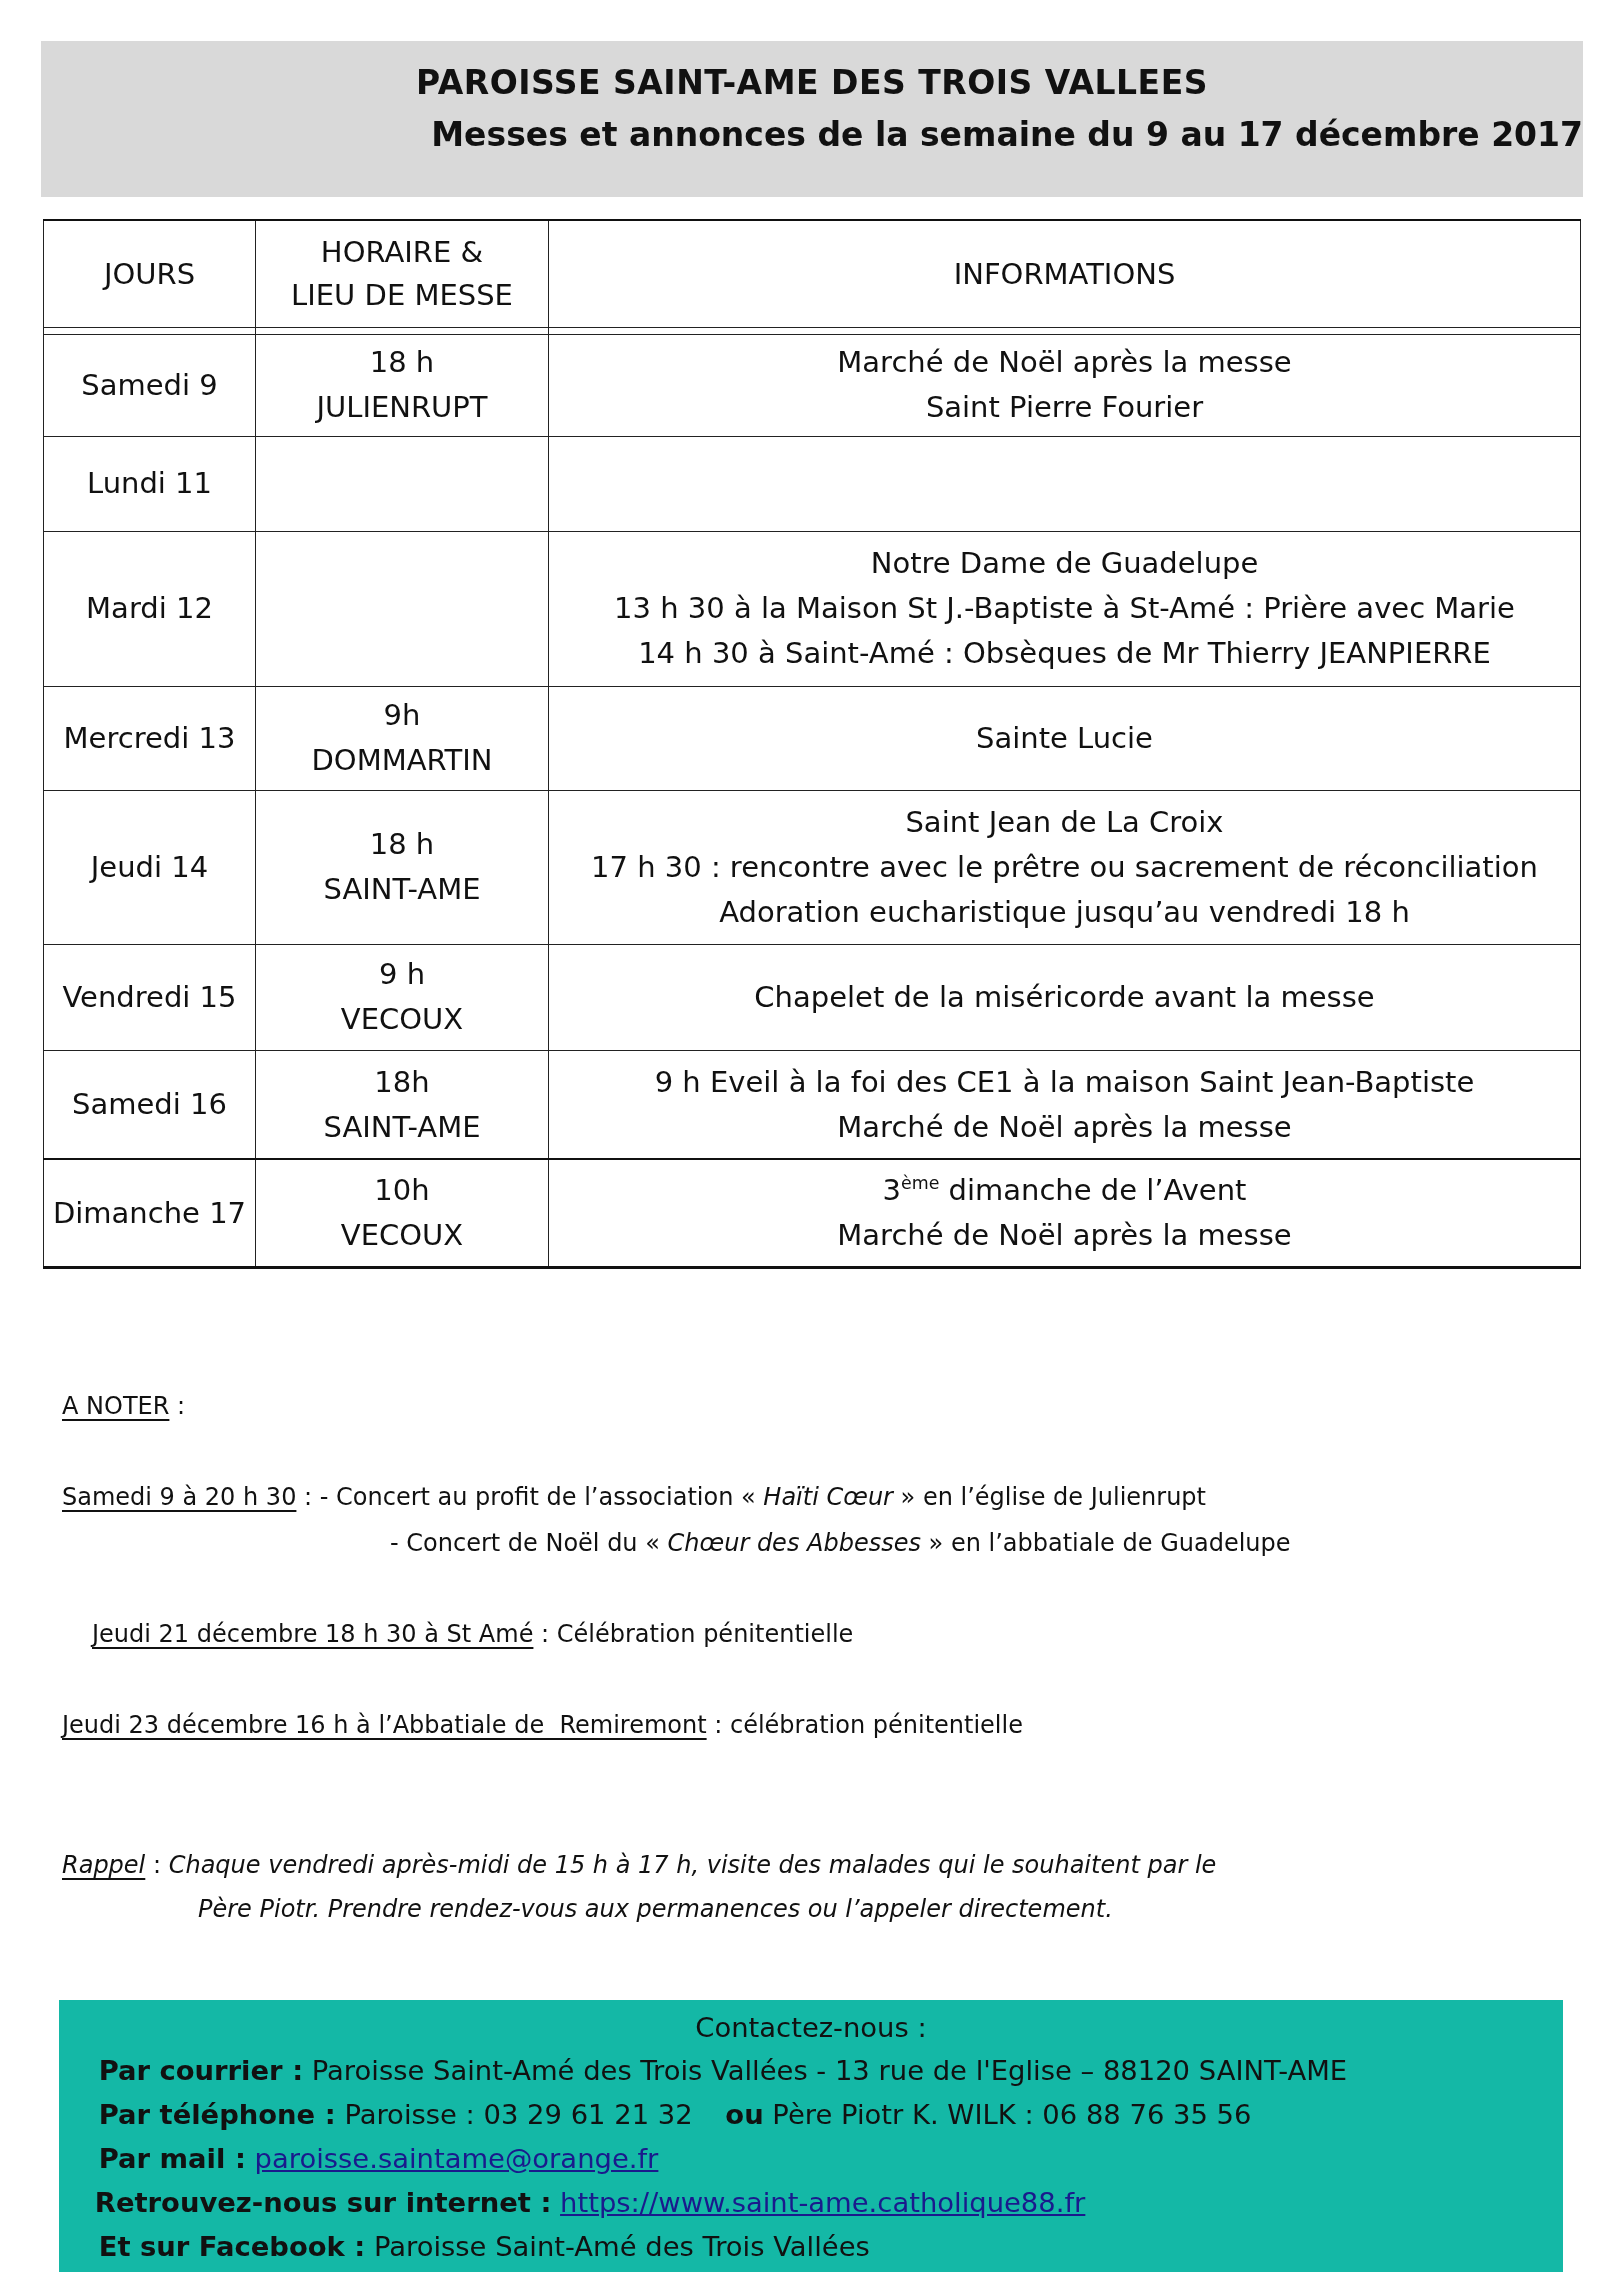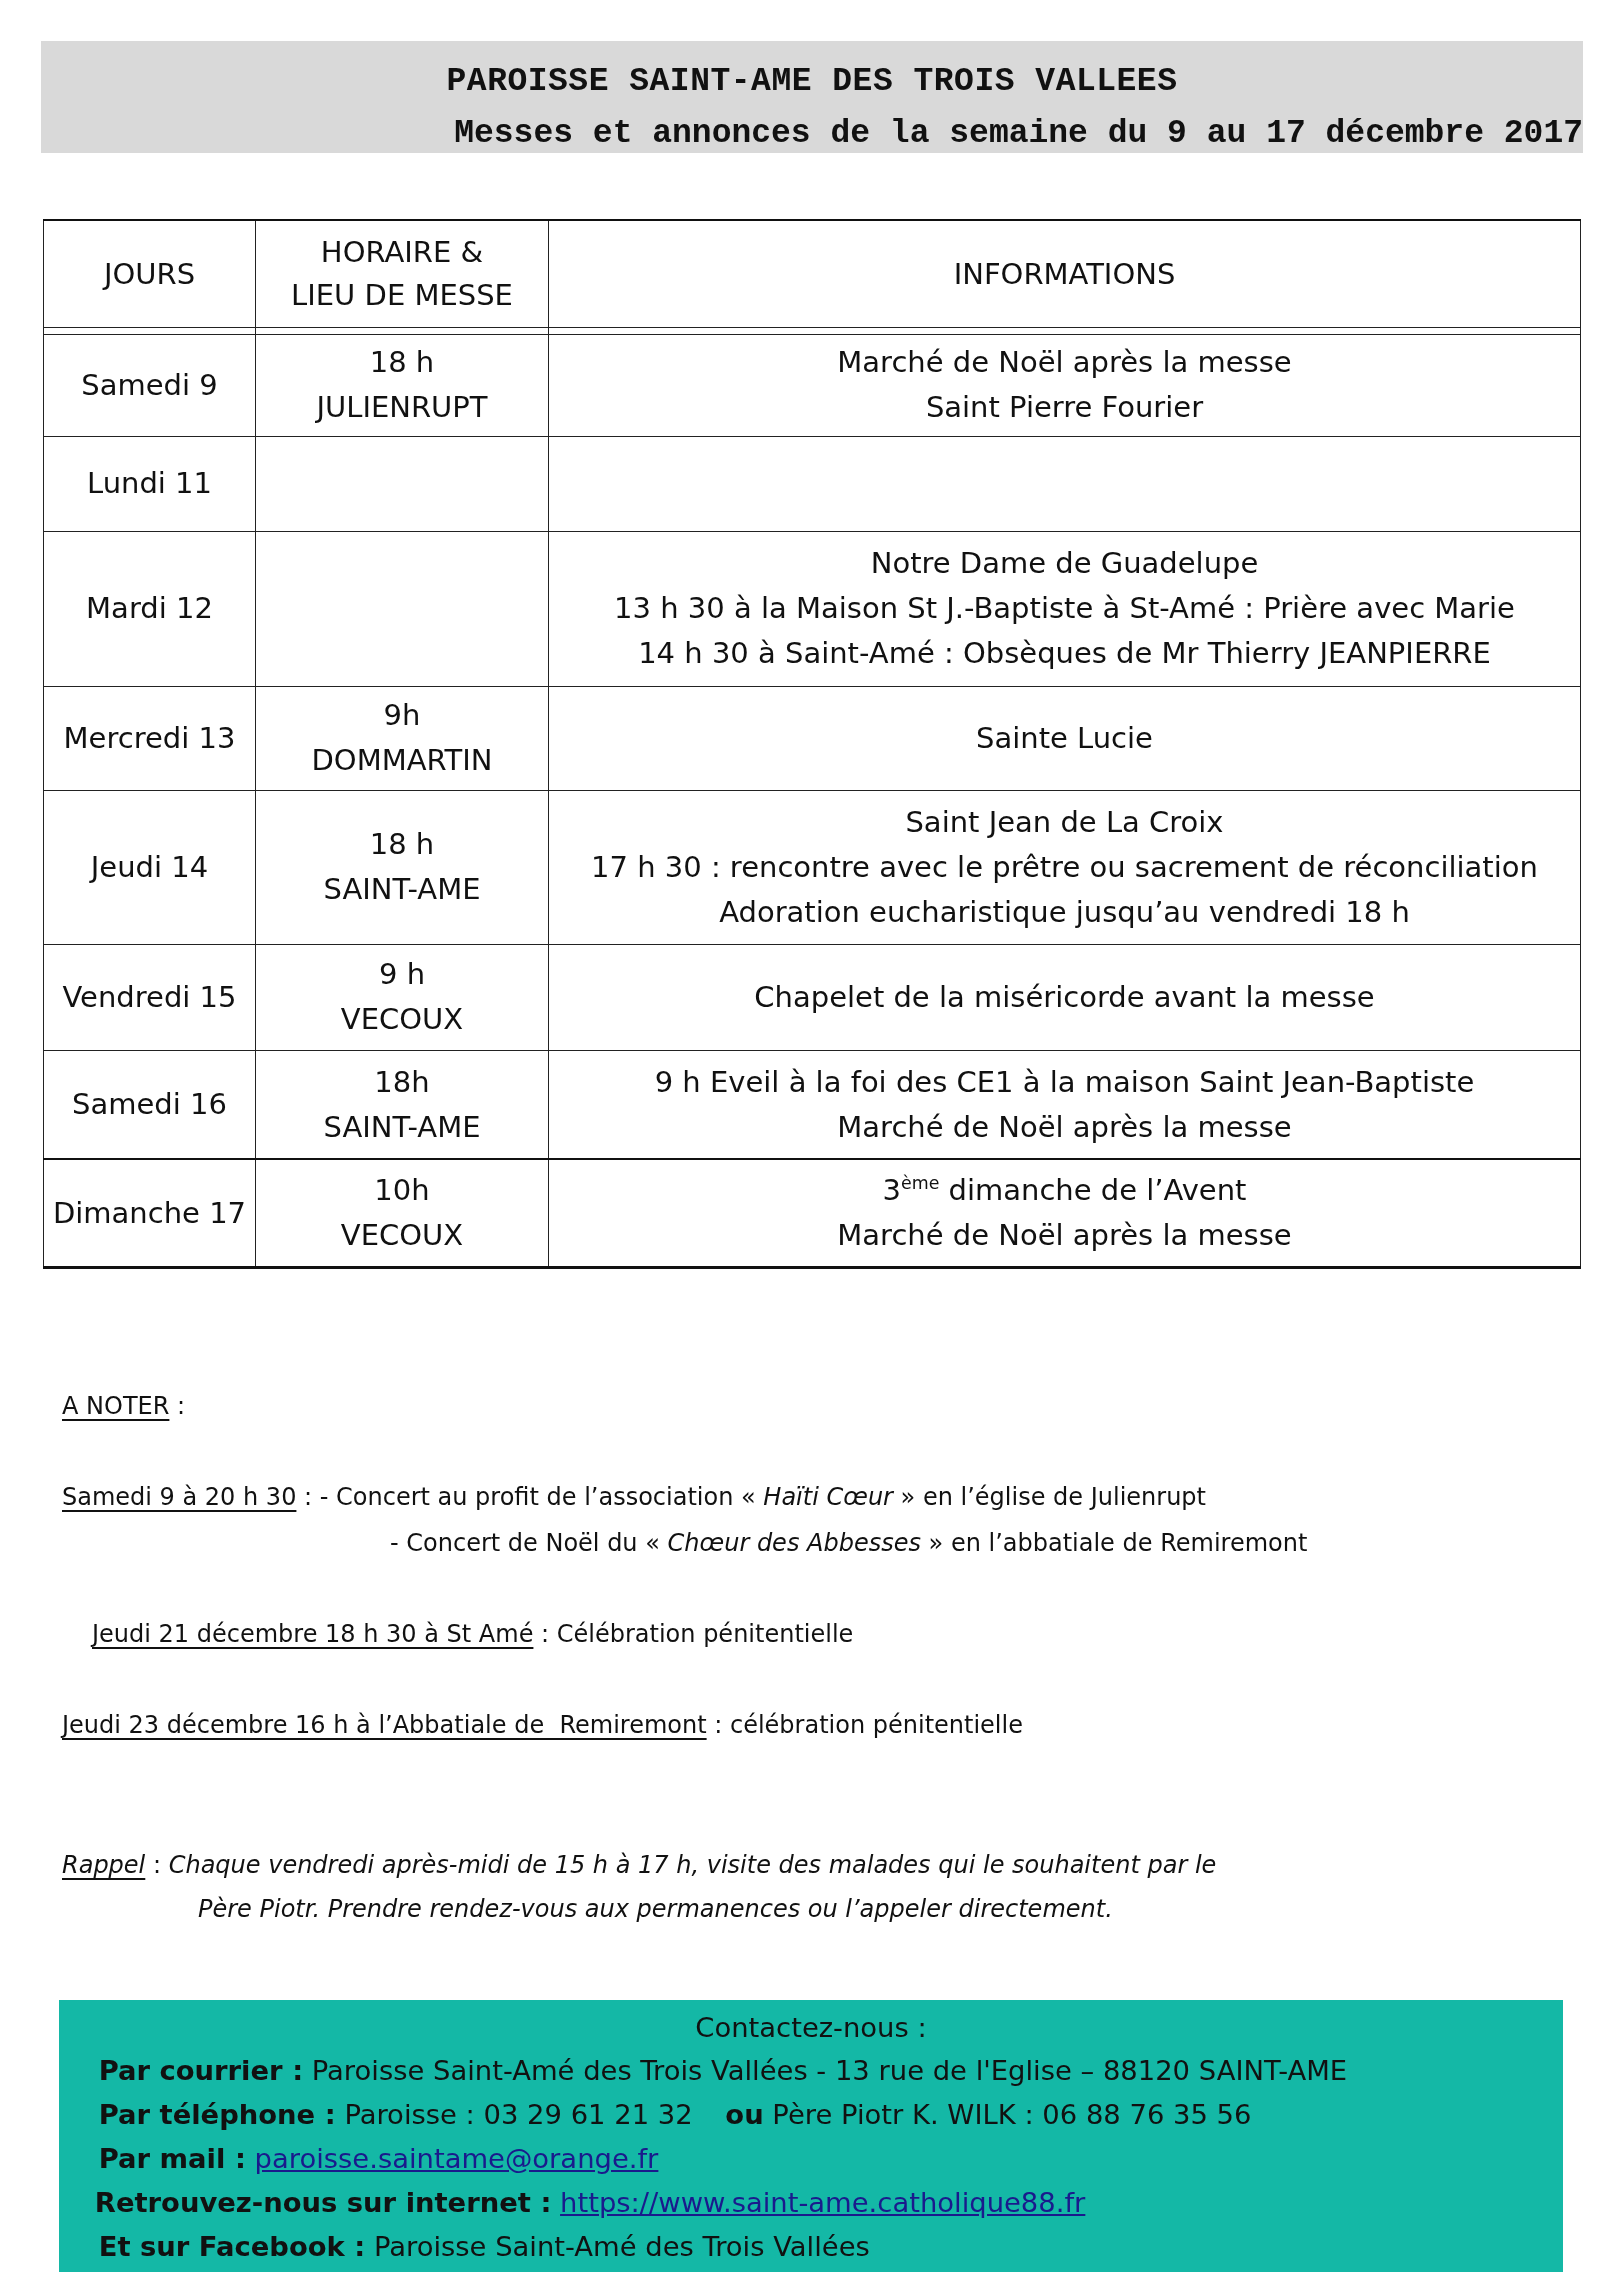--- a/index.html
+++ b/index.html
@@ -1,19 +1,19 @@
 <!DOCTYPE html>
 <html><head>
 <meta charset="utf-8">
 <style>
   html, body { margin:0; padding:0; background:#ffffff; }
   body { width:1621px; height:2293px; position:relative; overflow:hidden;
          font-family:"DejaVu Sans", sans-serif; color:#111; }
   .abs { position:absolute; }
-  #title-box { left:41px; top:41px; width:1542px; height:112px; background:#d9d9d9;font-family:Liberation Mono, monospace; }
+  #title-box { left:41px; top:41px; width:1542px; height:156px; background:#d9d9d9; }
   #title-box .t1 { position:absolute; left:0; right:0; top:21.6px; text-align:center;
                    font-weight:bold; font-size:33px; letter-spacing:0.5px; }
   #title-box .t2 { position:absolute; left:0; right:0; top:74px; text-align:right;
                    font-weight:bold; font-size:33px; }
 
   table#schedule { position:absolute; left:43px; top:219px; width:1537px;
                    border-collapse:collapse; table-layout:fixed; font-size:29px; }
   #schedule td, #schedule th { border:1px solid #222; text-align:center; vertical-align:middle;
                    padding:0 3.9px; line-height:45px; font-weight:normal; }
   #schedule th { font-size:29px; height:106px; border-top:2.9px solid #111; }
@@ -154,21 +154,21 @@
 </table>
 
 <div class="abs notes" style="left:62px; top:1392px;">
   <span class="u">A NOTER</span><span> :</span>
 </div>
 
 <div class="abs notes" style="left:62px; top:1483px; white-space:nowrap;">
   <span class="u">Samedi 9 à 20 h 30</span><span> : </span><span>- Concert au profit de l’association « </span><span class="it">Haïti Cœur</span><span> » en l’église de Julienrupt</span>
 </div>
 <div class="abs notes" style="left:390px; top:1529px; white-space:nowrap;">
-  <span>- Concert de Noël du « </span><span class="it">Chœur des Abbesses</span><span> » en l’abbatiale de Remiremont</span>
+  <span>- Concert de Noël du « </span><span class="it">Chœur des Abbesses</span><span> » en l’abbatiale de Guadelupe</span>
 </div>
 
 <div class="abs notes" style="left:62px; top:1620px; white-space:nowrap;margin-left:30px;">
   <span class="u">Jeudi 21 décembre 18 h 30 à St Amé</span><span> : Célébration pénitentielle</span>
 </div>
 
 <div class="abs notes" style="left:62px; top:1711px; white-space:nowrap;">
   <span class="u" style="white-space:pre">Jeudi 23 décembre 16 h à l’Abbatiale de  Remiremont</span><span> : célébration pénitentielle</span>
 </div>
 

